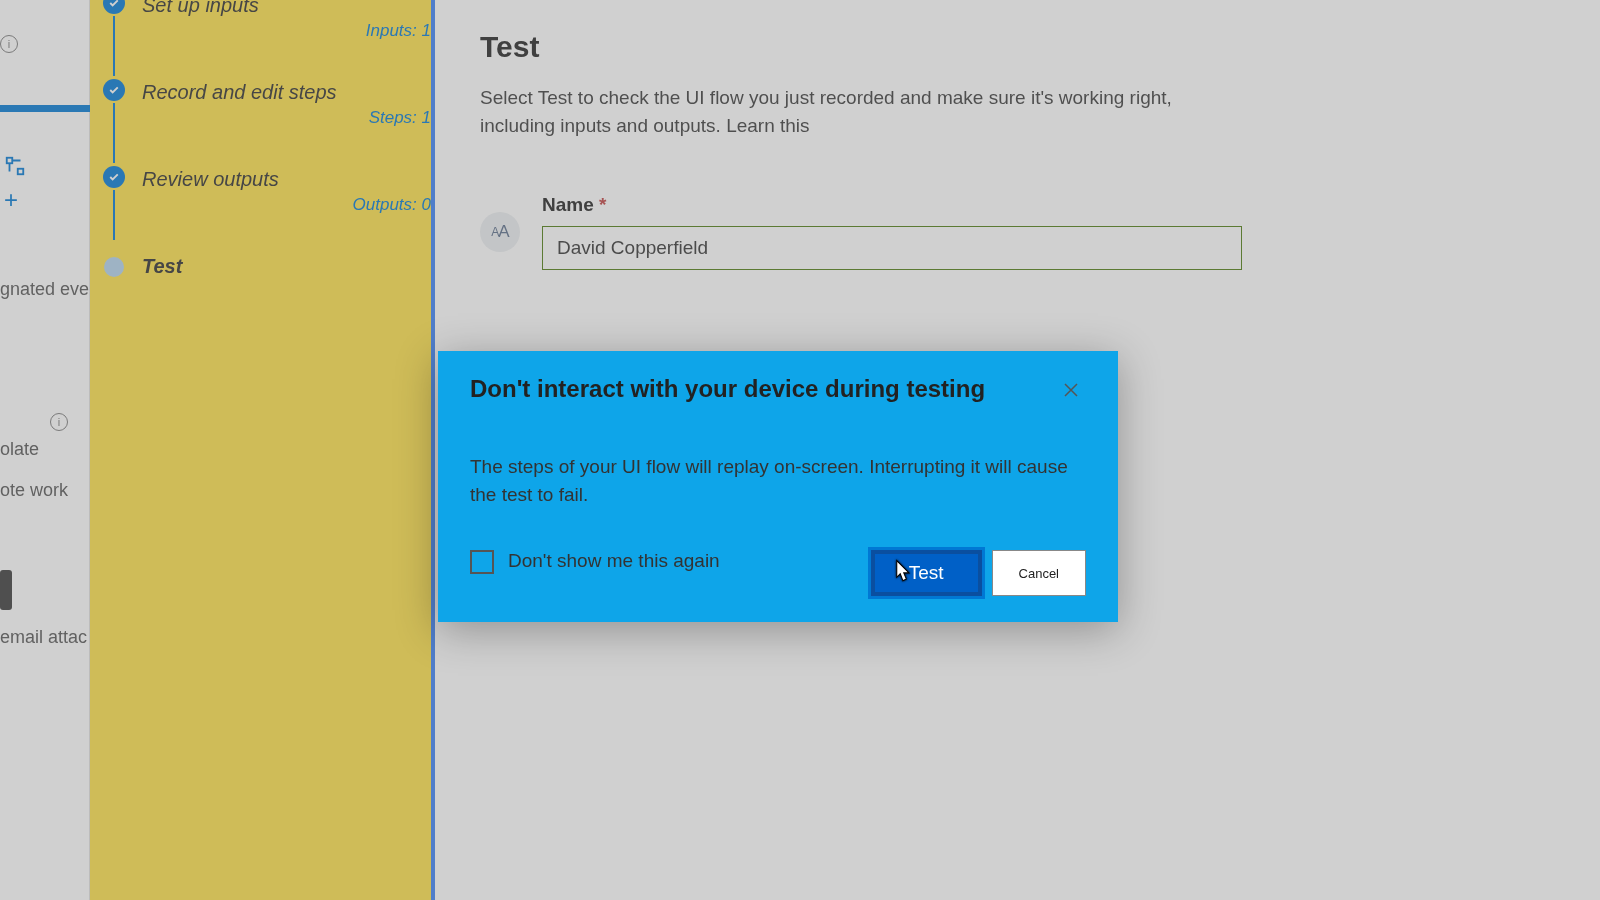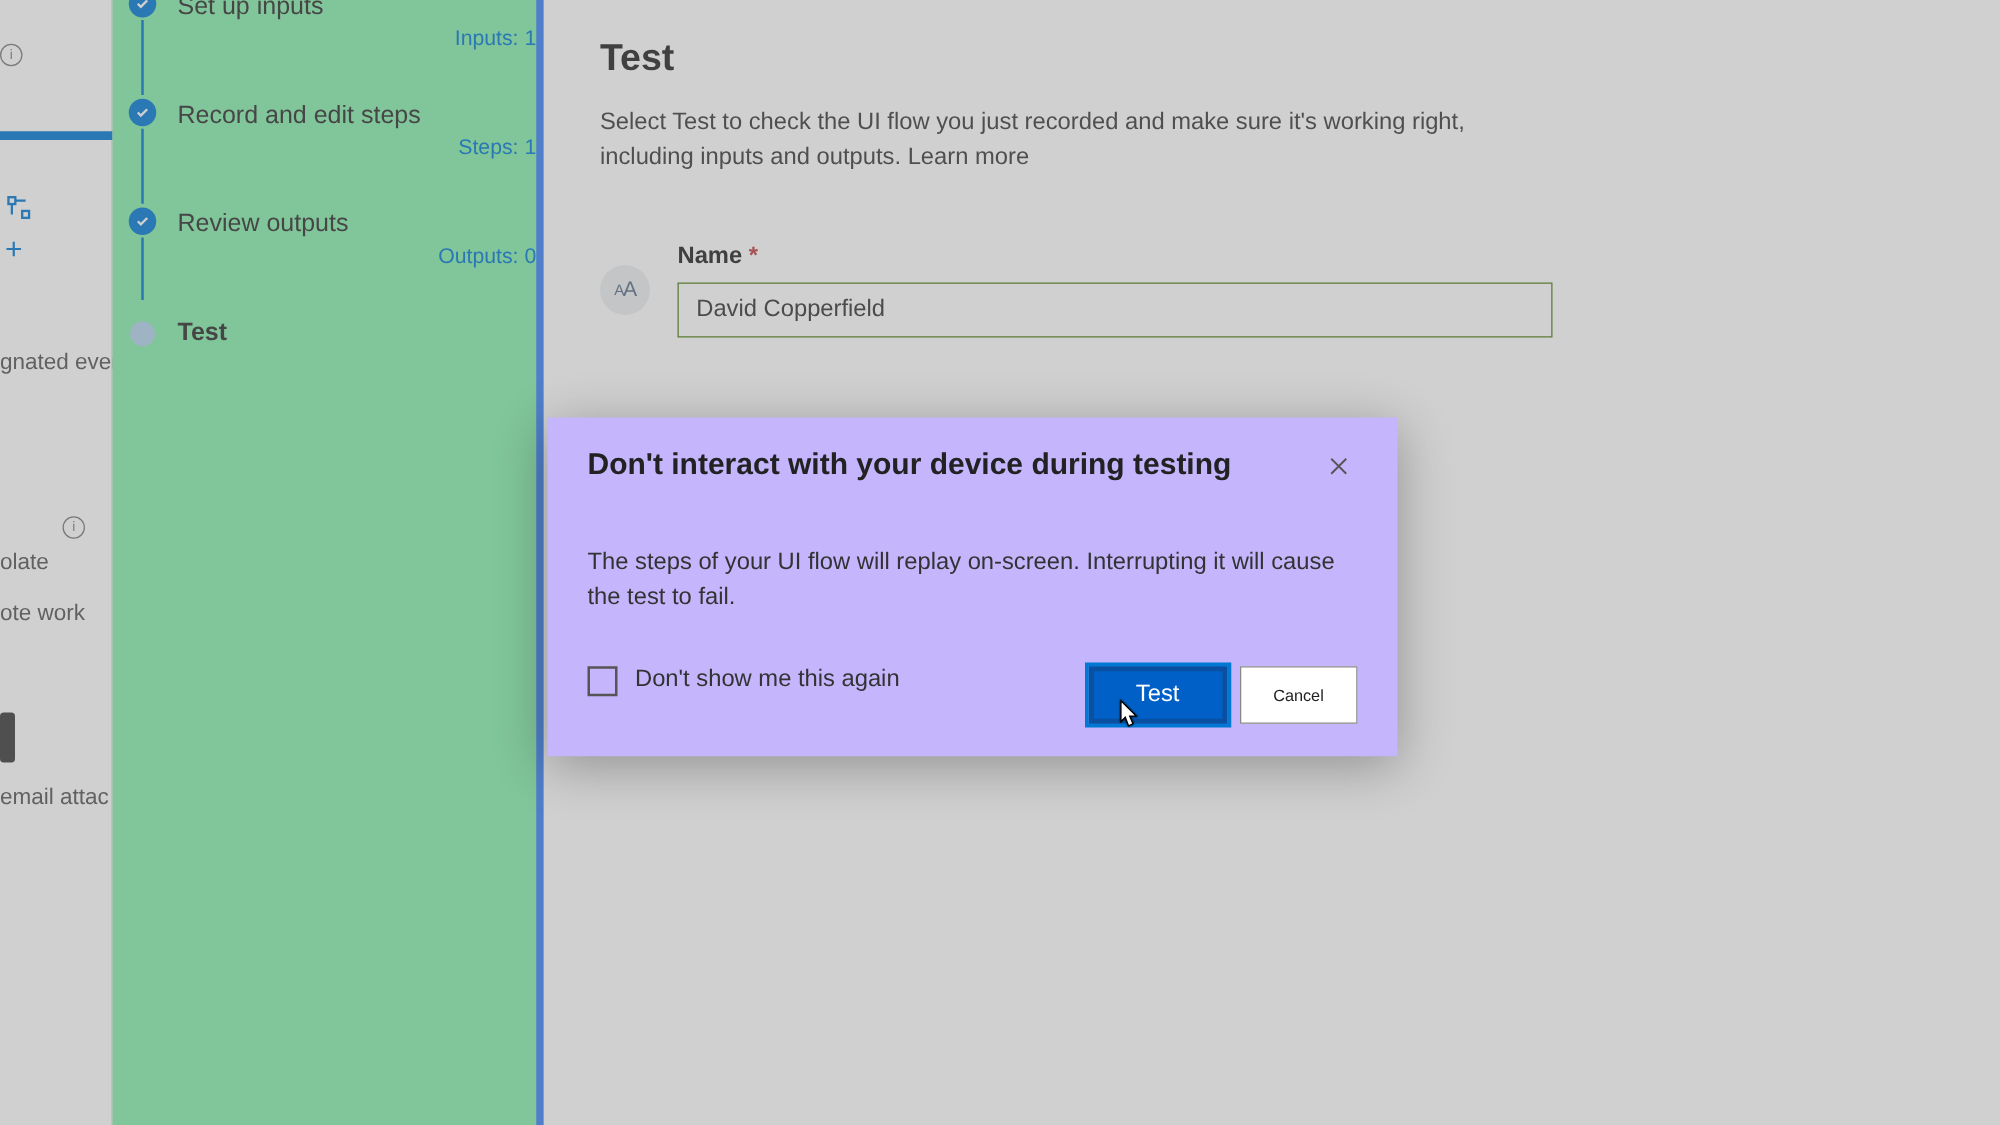--- a/index.html
+++ b/index.html
@@ -39,23 +39,24 @@
   }
   .left-rail .square-btn {
     position:absolute; top:570px; left:0; width:12px; height:40px;
     background:#3a3a3a; border-radius:3px;
   }
 
   
   .step-sidebar {
     position: absolute;
     left: 90px; top: 0; width: 345px; height: 100%;
-    background: #86efac;
-    border-right: 6px solid #3b82f6;
+    background: #fde047;
+    border-right: 4px solid #3b82f6;
     padding-top: 0;
+    font-style: italic;
   }
   .step {
     position: relative;
     padding: 0 0 0 52px;
     margin-bottom: 40px;
   }
   .step .dot {
     position: absolute; left: 13px; top: -2px;
     width: 22px; height: 22px; border-radius: 50%;
     background: #0078d4;
@@ -104,23 +105,23 @@
 
   
   .dim-overlay {
     position:absolute; inset:0;
     background: rgba(120,120,120,0.35);
   }
 
   
   .dialog {
     position:absolute;
-    left: 438px; top: 334px;
+    left: 438px; top: 351px;
     width: 680px;
-    background:#c4b5fd;
+    background:#0ea5e9;
     box-shadow: 0 8px 40px rgba(0,0,0,0.3);
     padding: 24px 32px 26px 32px;
   }
   .dialog .hdr {
     display:flex; justify-content:space-between; align-items:flex-start;
   }
   .dialog .hdr .title {
     font-size: 24px; font-weight:600; color:#222;
   }
   .dialog .close {
@@ -229,21 +230,21 @@
 
   <div class="step">
     <div class="dot current"></div>
     <div class="title" style="font-weight:600;">Test</div>
   </div>
 </div>
 
 <div class="main-panel">
   <h1>Test</h1>
   <p class="desc">
-    <span>Select Test to check the UI flow you just recorded and make sure it's working right, including inputs and outputs. </span><span class="learn">Learn more</span>
+    <span>Select Test to check the UI flow you just recorded and make sure it's working right, including inputs and outputs. </span><span class="learn">Learn this</span>
   </p>
 
   <div class="field-row">
     <div class="field-icon"><span class="sm">A</span>A</div>
     <div class="field-col">
       <div class="field-label">
         <span>Name </span><span class="req">*</span>
       </div>
       <input class="field-input" value="David Copperfield" style="">
     </div>

